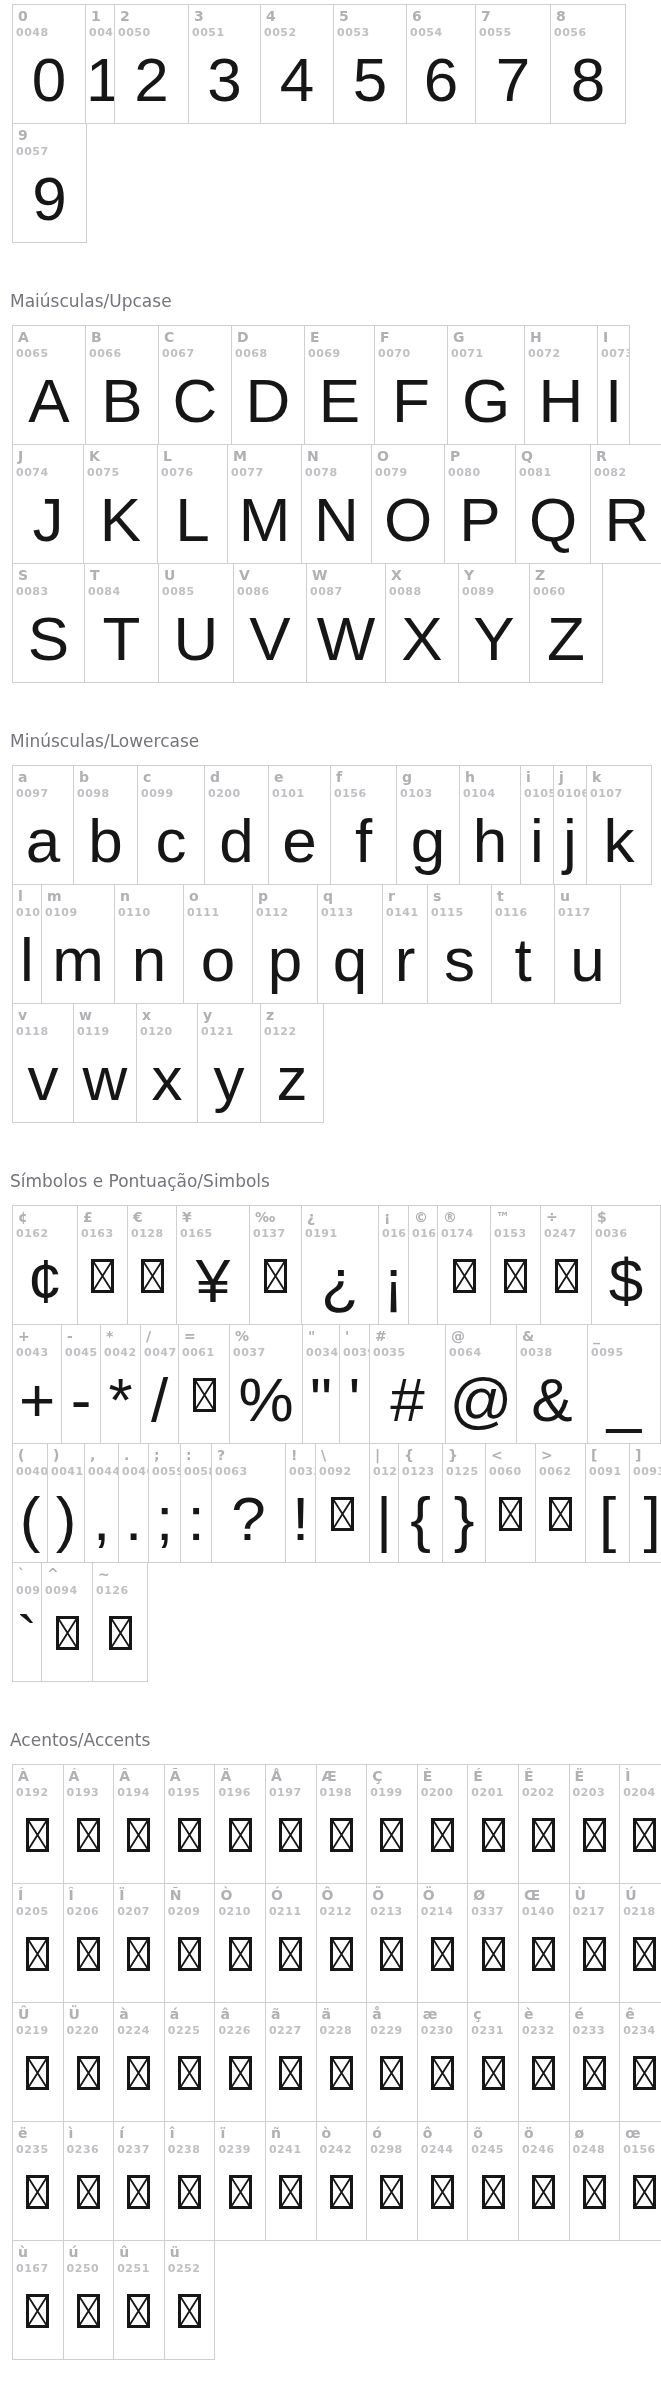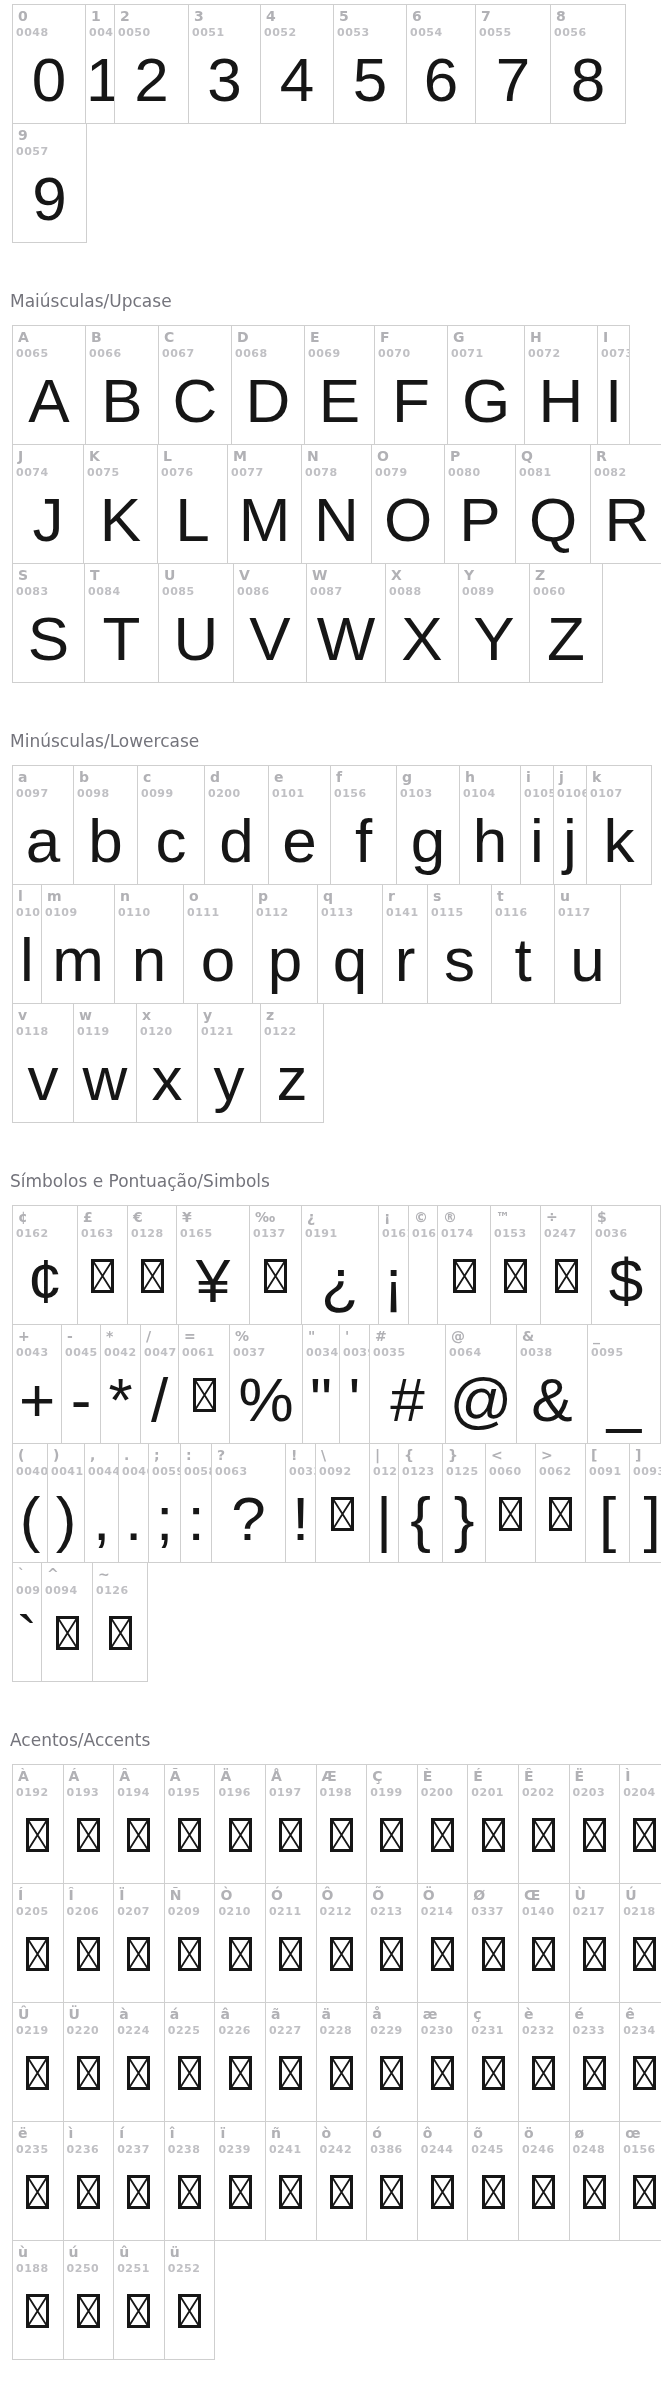--- a/index.html
+++ b/index.html
@@ -1023,21 +1023,21 @@
           <div class="cell" style="width: 49.6px;">
             <div class="cell-char">ò</div>
             <div class="cell-code">0242</div>
             <div class="cell-missing"><svg width="23" height="34" viewBox="0 0 23 34" xmlns="http://www.w3.org/2000/svg">
                 <rect x="1.5" y="1.5" width="20" height="31" fill="none" stroke="#161616" stroke-width="3"></rect>
                 <path d="M2 2 L21 32 M21 2 L2 32" fill="none" stroke="#161616" stroke-width="1.8"></path>
               </svg></div>
           </div>
           <div class="cell" style="width: 49.6px;">
             <div class="cell-char">ó</div>
-            <div class="cell-code">0386</div>
+            <div class="cell-code">0298</div>
             <div class="cell-missing"><svg width="23" height="34" viewBox="0 0 23 34" xmlns="http://www.w3.org/2000/svg">
                 <rect x="1.5" y="1.5" width="20" height="31" fill="none" stroke="#161616" stroke-width="3"></rect>
                 <path d="M2 2 L21 32 M21 2 L2 32" fill="none" stroke="#161616" stroke-width="1.8"></path>
               </svg></div>
           </div>
           <div class="cell" style="width: 49.6px;">
             <div class="cell-char">ô</div>
             <div class="cell-code">0244</div>
             <div class="cell-missing"><svg width="23" height="34" viewBox="0 0 23 34" xmlns="http://www.w3.org/2000/svg">
                 <rect x="1.5" y="1.5" width="20" height="31" fill="none" stroke="#161616" stroke-width="3"></rect>
@@ -1073,21 +1073,21 @@
             <div class="cell-code">0156</div>
             <div class="cell-missing"><svg width="23" height="34" viewBox="0 0 23 34" xmlns="http://www.w3.org/2000/svg">
                 <rect x="1.5" y="1.5" width="20" height="31" fill="none" stroke="#161616" stroke-width="3"></rect>
                 <path d="M2 2 L21 32 M21 2 L2 32" fill="none" stroke="#161616" stroke-width="1.8"></path>
               </svg></div>
           </div>
         </div>
         <div class="row">
           <div class="cell" style="width: 49.6px;">
             <div class="cell-char">ù</div>
-            <div class="cell-code">0188</div>
+            <div class="cell-code">0167</div>
             <div class="cell-missing"><svg width="23" height="34" viewBox="0 0 23 34" xmlns="http://www.w3.org/2000/svg">
                 <rect x="1.5" y="1.5" width="20" height="31" fill="none" stroke="#161616" stroke-width="3"></rect>
                 <path d="M2 2 L21 32 M21 2 L2 32" fill="none" stroke="#161616" stroke-width="1.8"></path>
               </svg></div>
           </div>
           <div class="cell" style="width: 49.6px;">
             <div class="cell-char">ú</div>
             <div class="cell-code">0250</div>
             <div class="cell-missing"><svg width="23" height="34" viewBox="0 0 23 34" xmlns="http://www.w3.org/2000/svg">
                 <rect x="1.5" y="1.5" width="20" height="31" fill="none" stroke="#161616" stroke-width="3"></rect>

